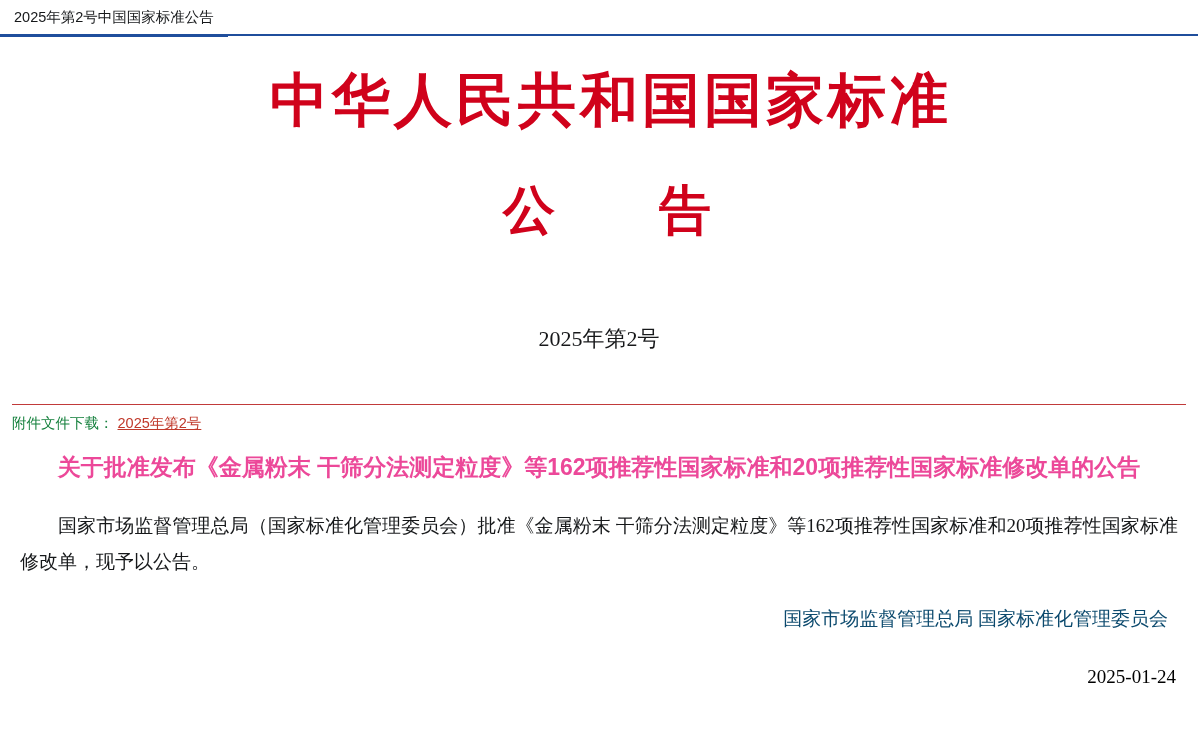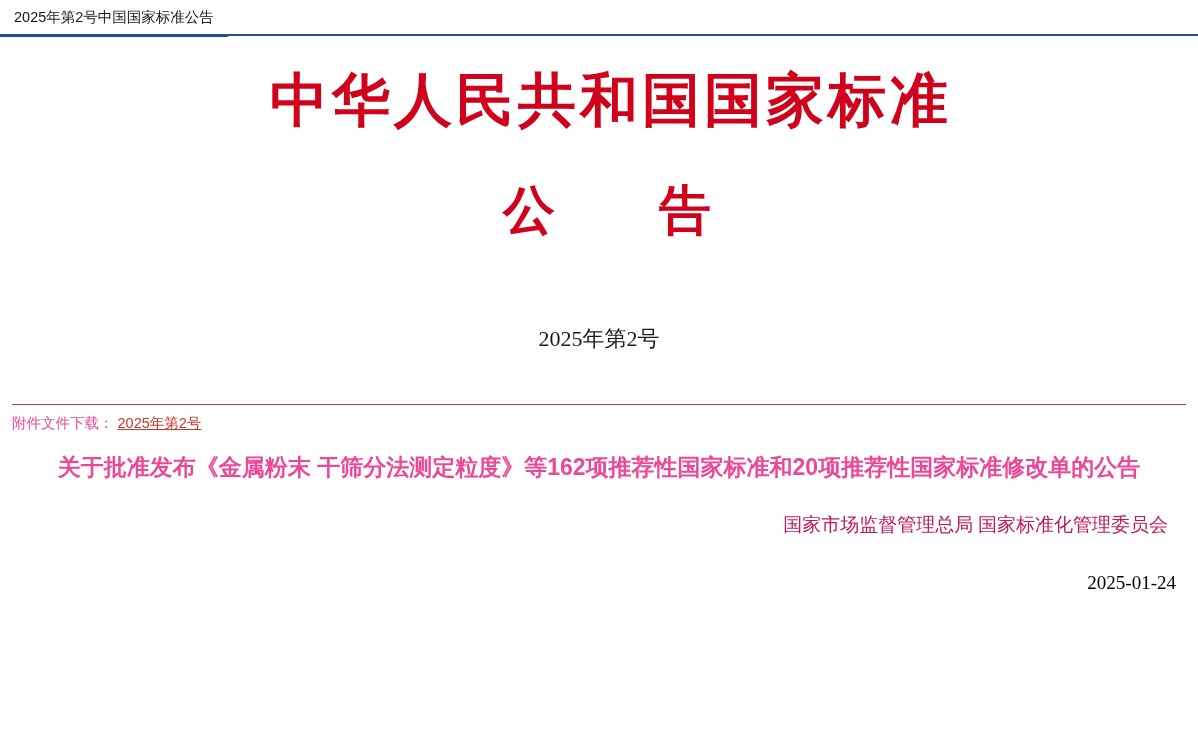--- a/index.html
+++ b/index.html
@@ -104,21 +104,21 @@
     top: 414px;
     left: 12px;
     width: 1174px;
     height: 24px;
     font-family: "Liberation Sans", "DejaVu Sans", sans-serif;
     font-size: 14.5px;
     color: #c0392b;
     white-space: nowrap;
   }
   .attachment-label {
-    color: #ec4899;
+    color: #15803d;
     text-align: center;
   }
   .attachment-link {
     color: #c0392b;
     text-decoration: underline;
     cursor: pointer;
     margin-left: 4px;
   }
 
   
@@ -147,21 +147,21 @@
     text-indent: 2em;
     margin: 0;
     padding: 0 8px;
   }
   .signature {
     margin-top: 26px;
     padding-right: 18px;
     text-align: right;
     font-family: "Liberation Serif", "DejaVu Serif", serif;
     font-size: 19px;
-    color: #be185d;
+    color: #0c4a6e;
     white-space: nowrap;
   }
   .doc-date {
     margin-top: 34px;
     padding-right: 10px;
     text-align: right;
     font-family: "Liberation Serif", "DejaVu Serif", serif;
     font-size: 19px;
     color: #000000;
     white-space: nowrap;
@@ -181,15 +181,16 @@
 </div>
 
 <div class="divider"></div>
 
 <div class="attachment-row">
   <span class="attachment-label">附件文件下载：</span><a class="attachment-link" href="#">2025年第2号</a>
 </div>
 
 <div class="article">
   <h1 class="article-title">关于批准发布《金属粉末 干筛分法测定粒度》等162项推荐性国家标准和20项推荐性国家标准修改单的公告</h1>
+  <p class="article-body">国家市场监督管理总局（国家标准化管理委员会）批准《金属粉末 干筛分法测定粒度》等162项推荐性国家标准和20项推荐性国家标准修改单，现予以公告。</p>
   <div class="signature">国家市场监督管理总局 国家标准化管理委员会</div>
   <div class="doc-date">2025-01-24</div>
 </div>
 
 </body></html>

